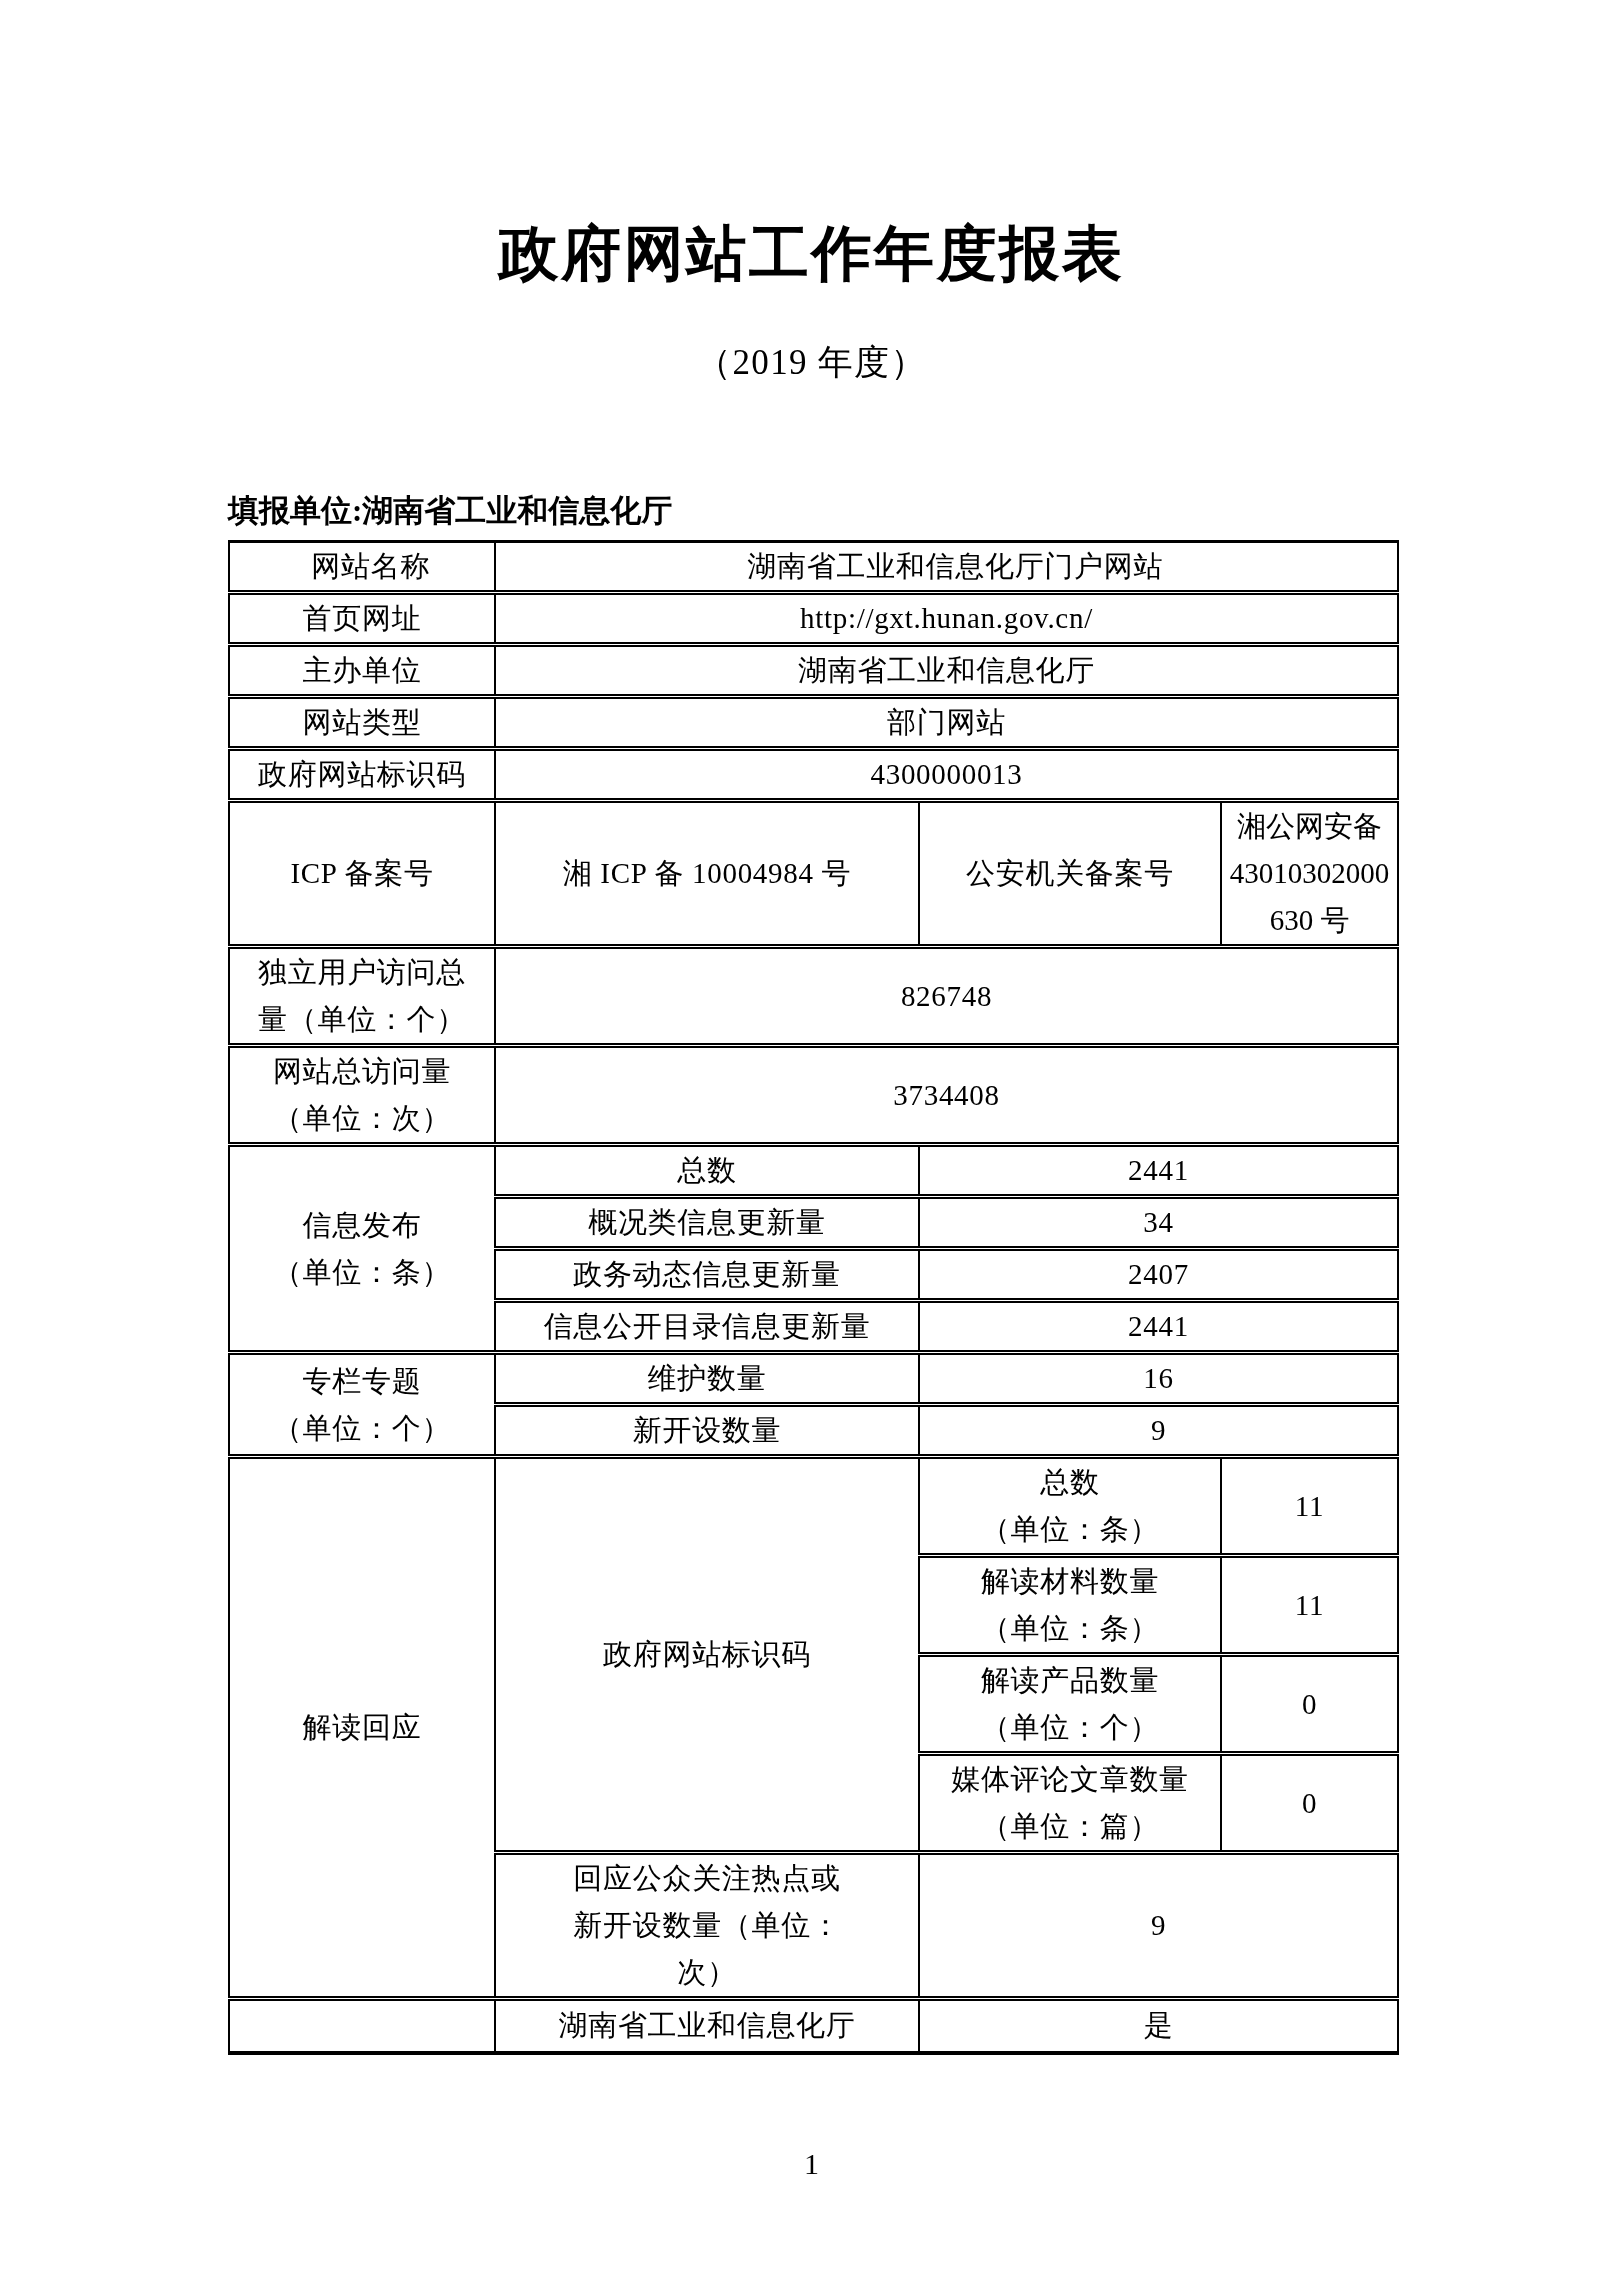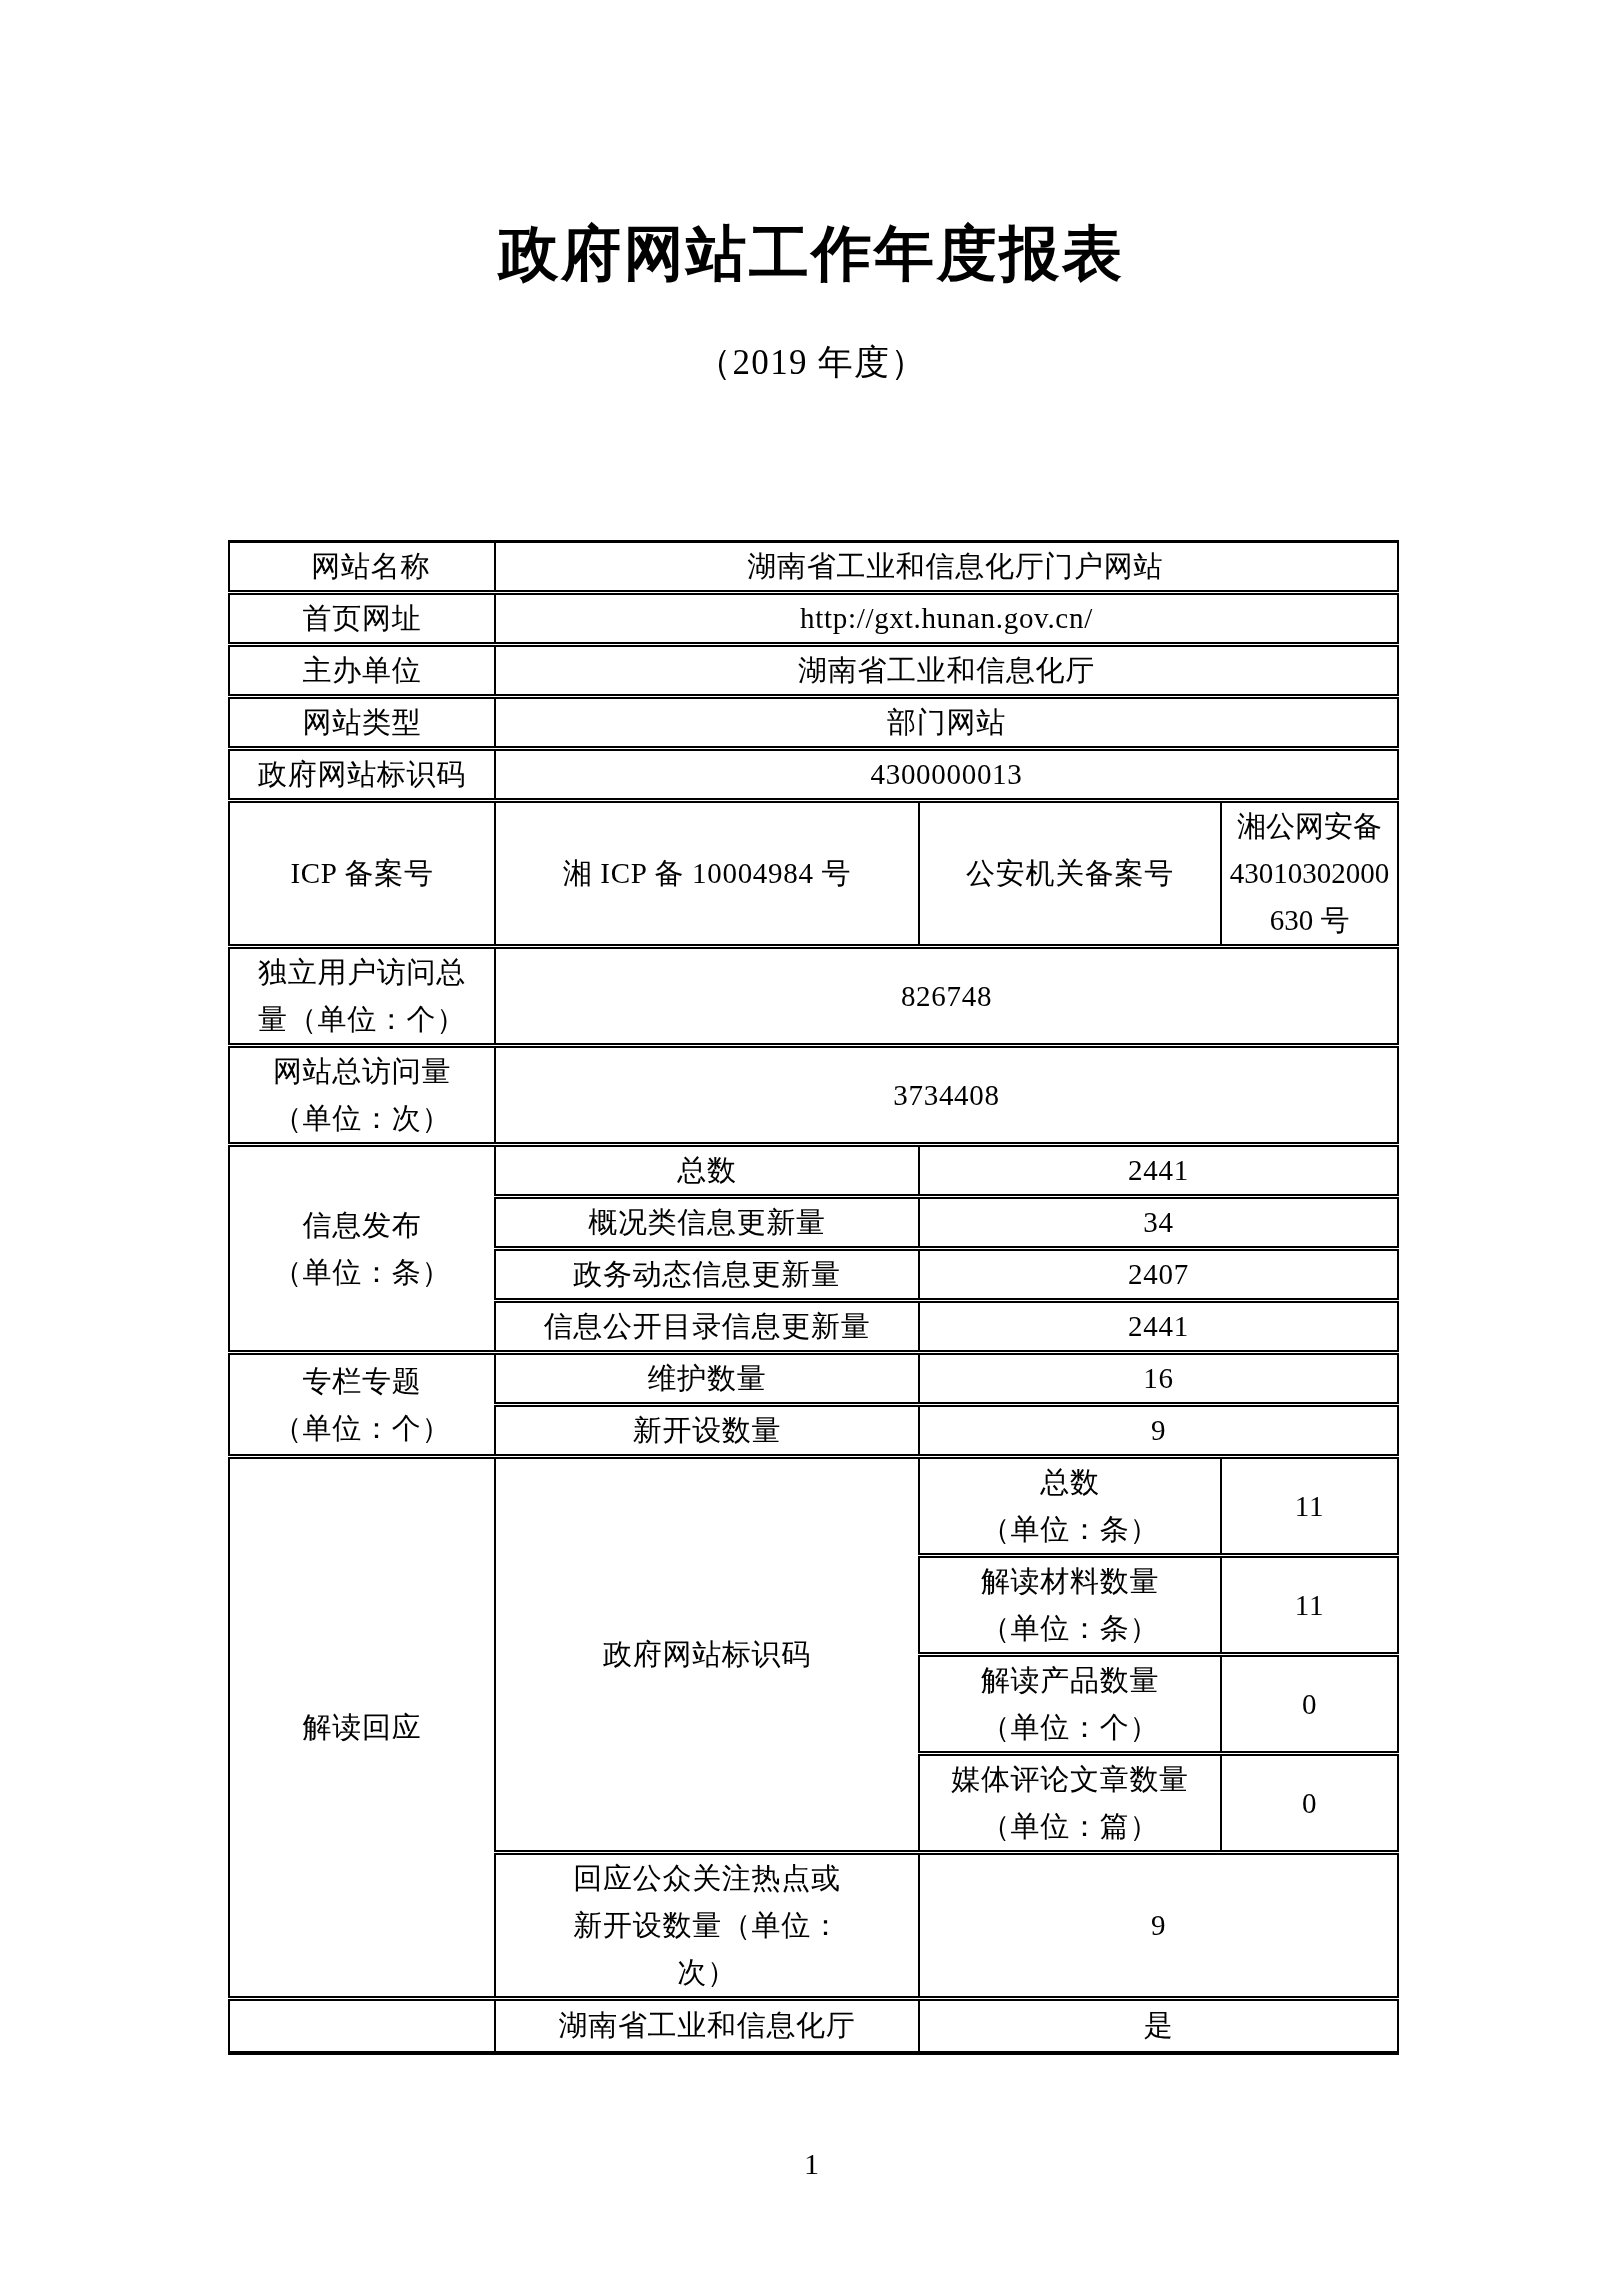--- a/index.html
+++ b/index.html
@@ -83,20 +83,21 @@
     line-height: 1.2;
   }
 </style>
 </head>
 <body>
 
 <div class="page">
 
   <h1 class="doc-title">政府网站工作年度报表</h1>
   <div class="doc-subtitle">（2019 年度）</div>
+  <div class="form-unit">填报单位:湖南省工业和信息化厅</div>
 
   <table class="report">
     <colgroup>
       <col style="width:266px">
       <col style="width:424px">
       <col style="width:302px">
       <col style="width:177px">
     </colgroup>
     <tbody>
       <tr class="rf" style="height:50px">

